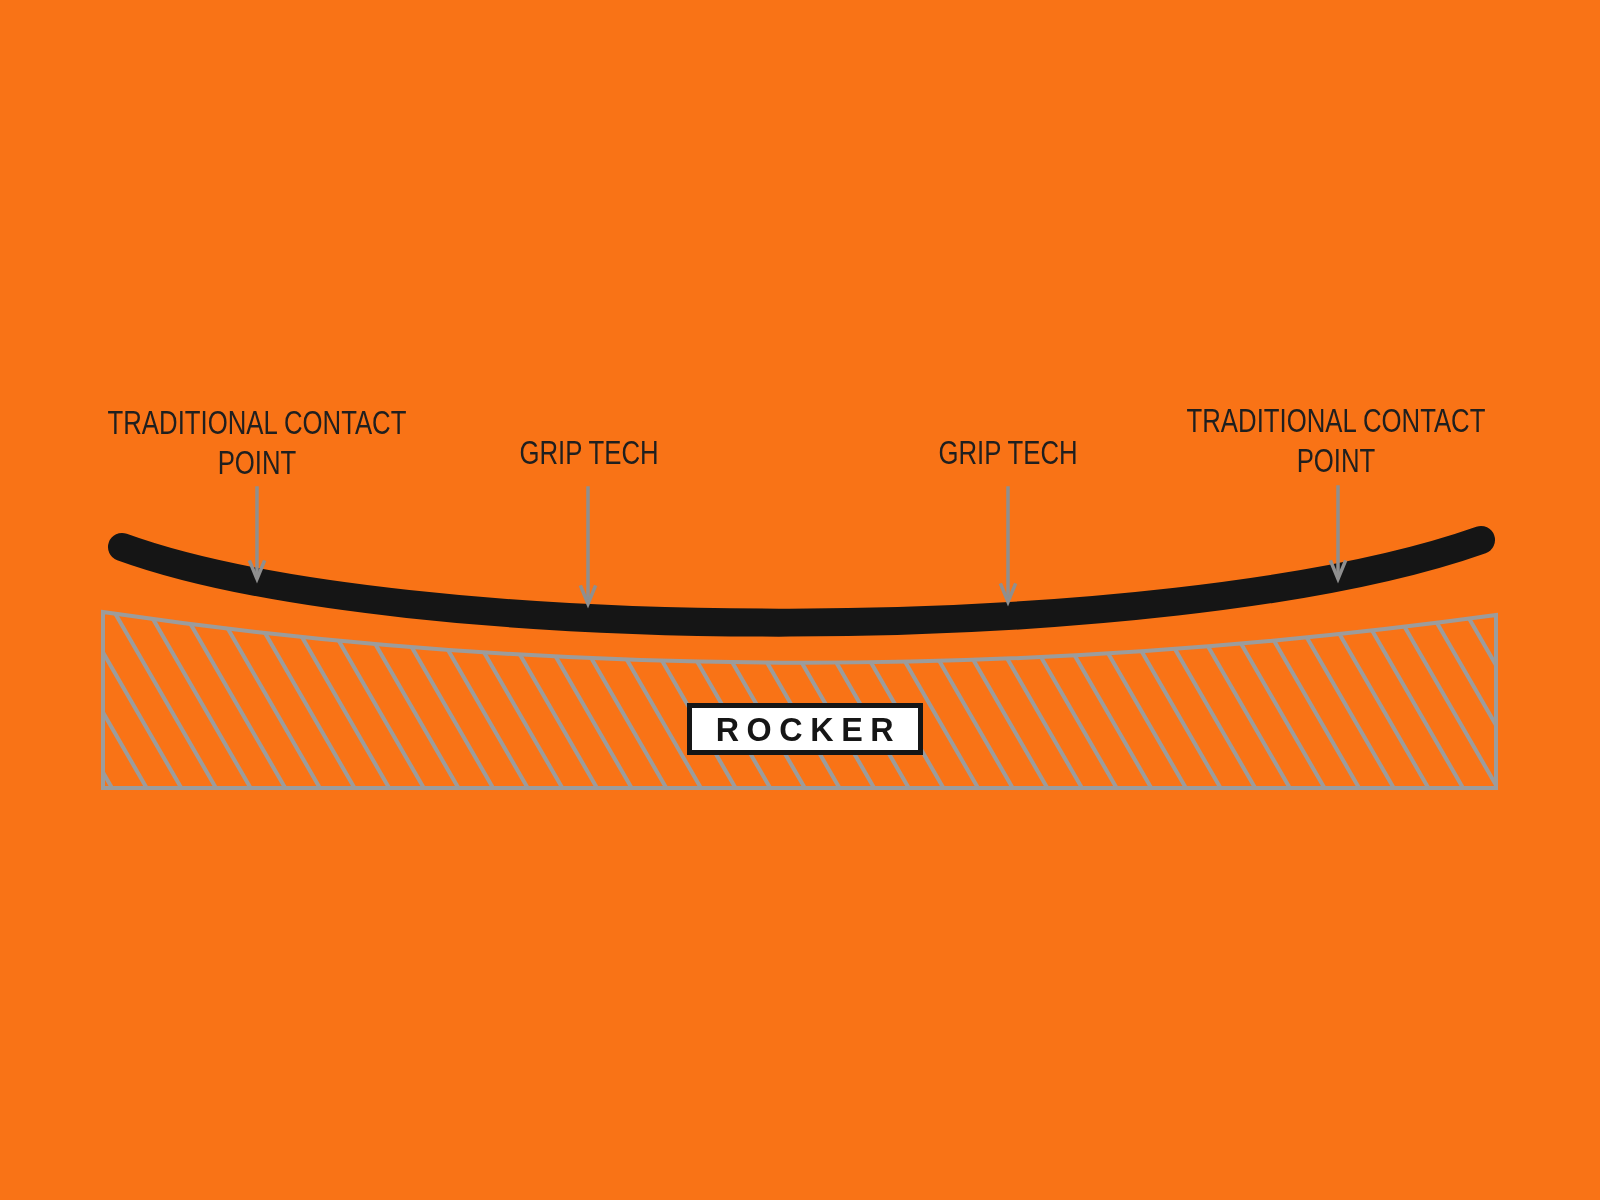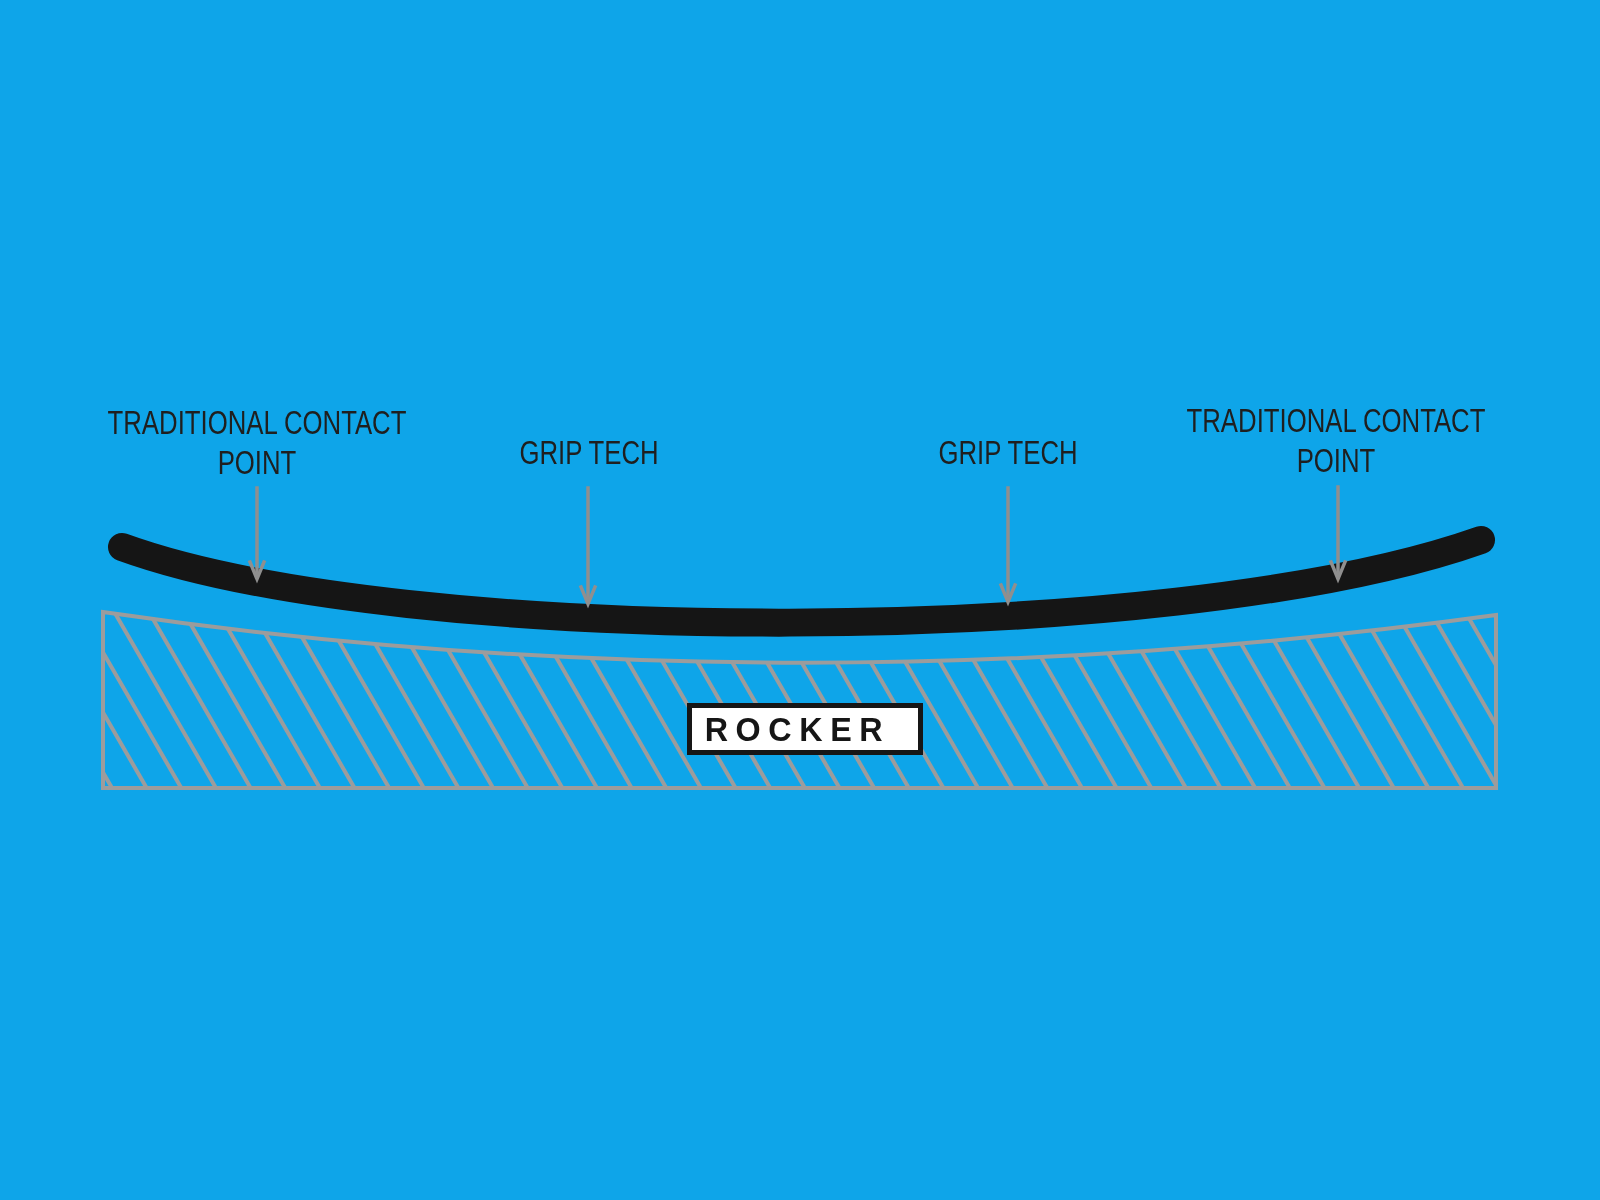--- a/index.html
+++ b/index.html
@@ -4,21 +4,21 @@
 <style>
   html, body {
     margin: 0;
     padding: 0;
     background: #ffffff;
   }
   .canvas {
     position: relative;
     width: 1600px;
     height: 1200px;
-    background: #0ea5e9;
+    background: #f97316;
     overflow: hidden;
     font-family: "Liberation Sans", sans-serif;
   }
   .diagram-svg {
     position: absolute;
     left: 0;
     top: 0;
     width: 1600px;
     height: 1200px;
   }
@@ -44,21 +44,21 @@
     position: absolute;
     left: 687px;
     top: 703px;
     width: 236px;
     height: 52px;
     box-sizing: border-box;
     background: #ffffff;
     border: 5px solid #161616;
     display: flex;
     align-items: center;
-    justify-content: flex-start;
+    justify-content: center;
   }
   .rocker-box .rocker-text {
     font-family: "Liberation Sans", sans-serif;
     font-weight: 700;
     font-size: 34px;
     letter-spacing: 8px;
     text-indent: 8px;
     color: #161616;
     transform: scaleX(0.95);
   }

